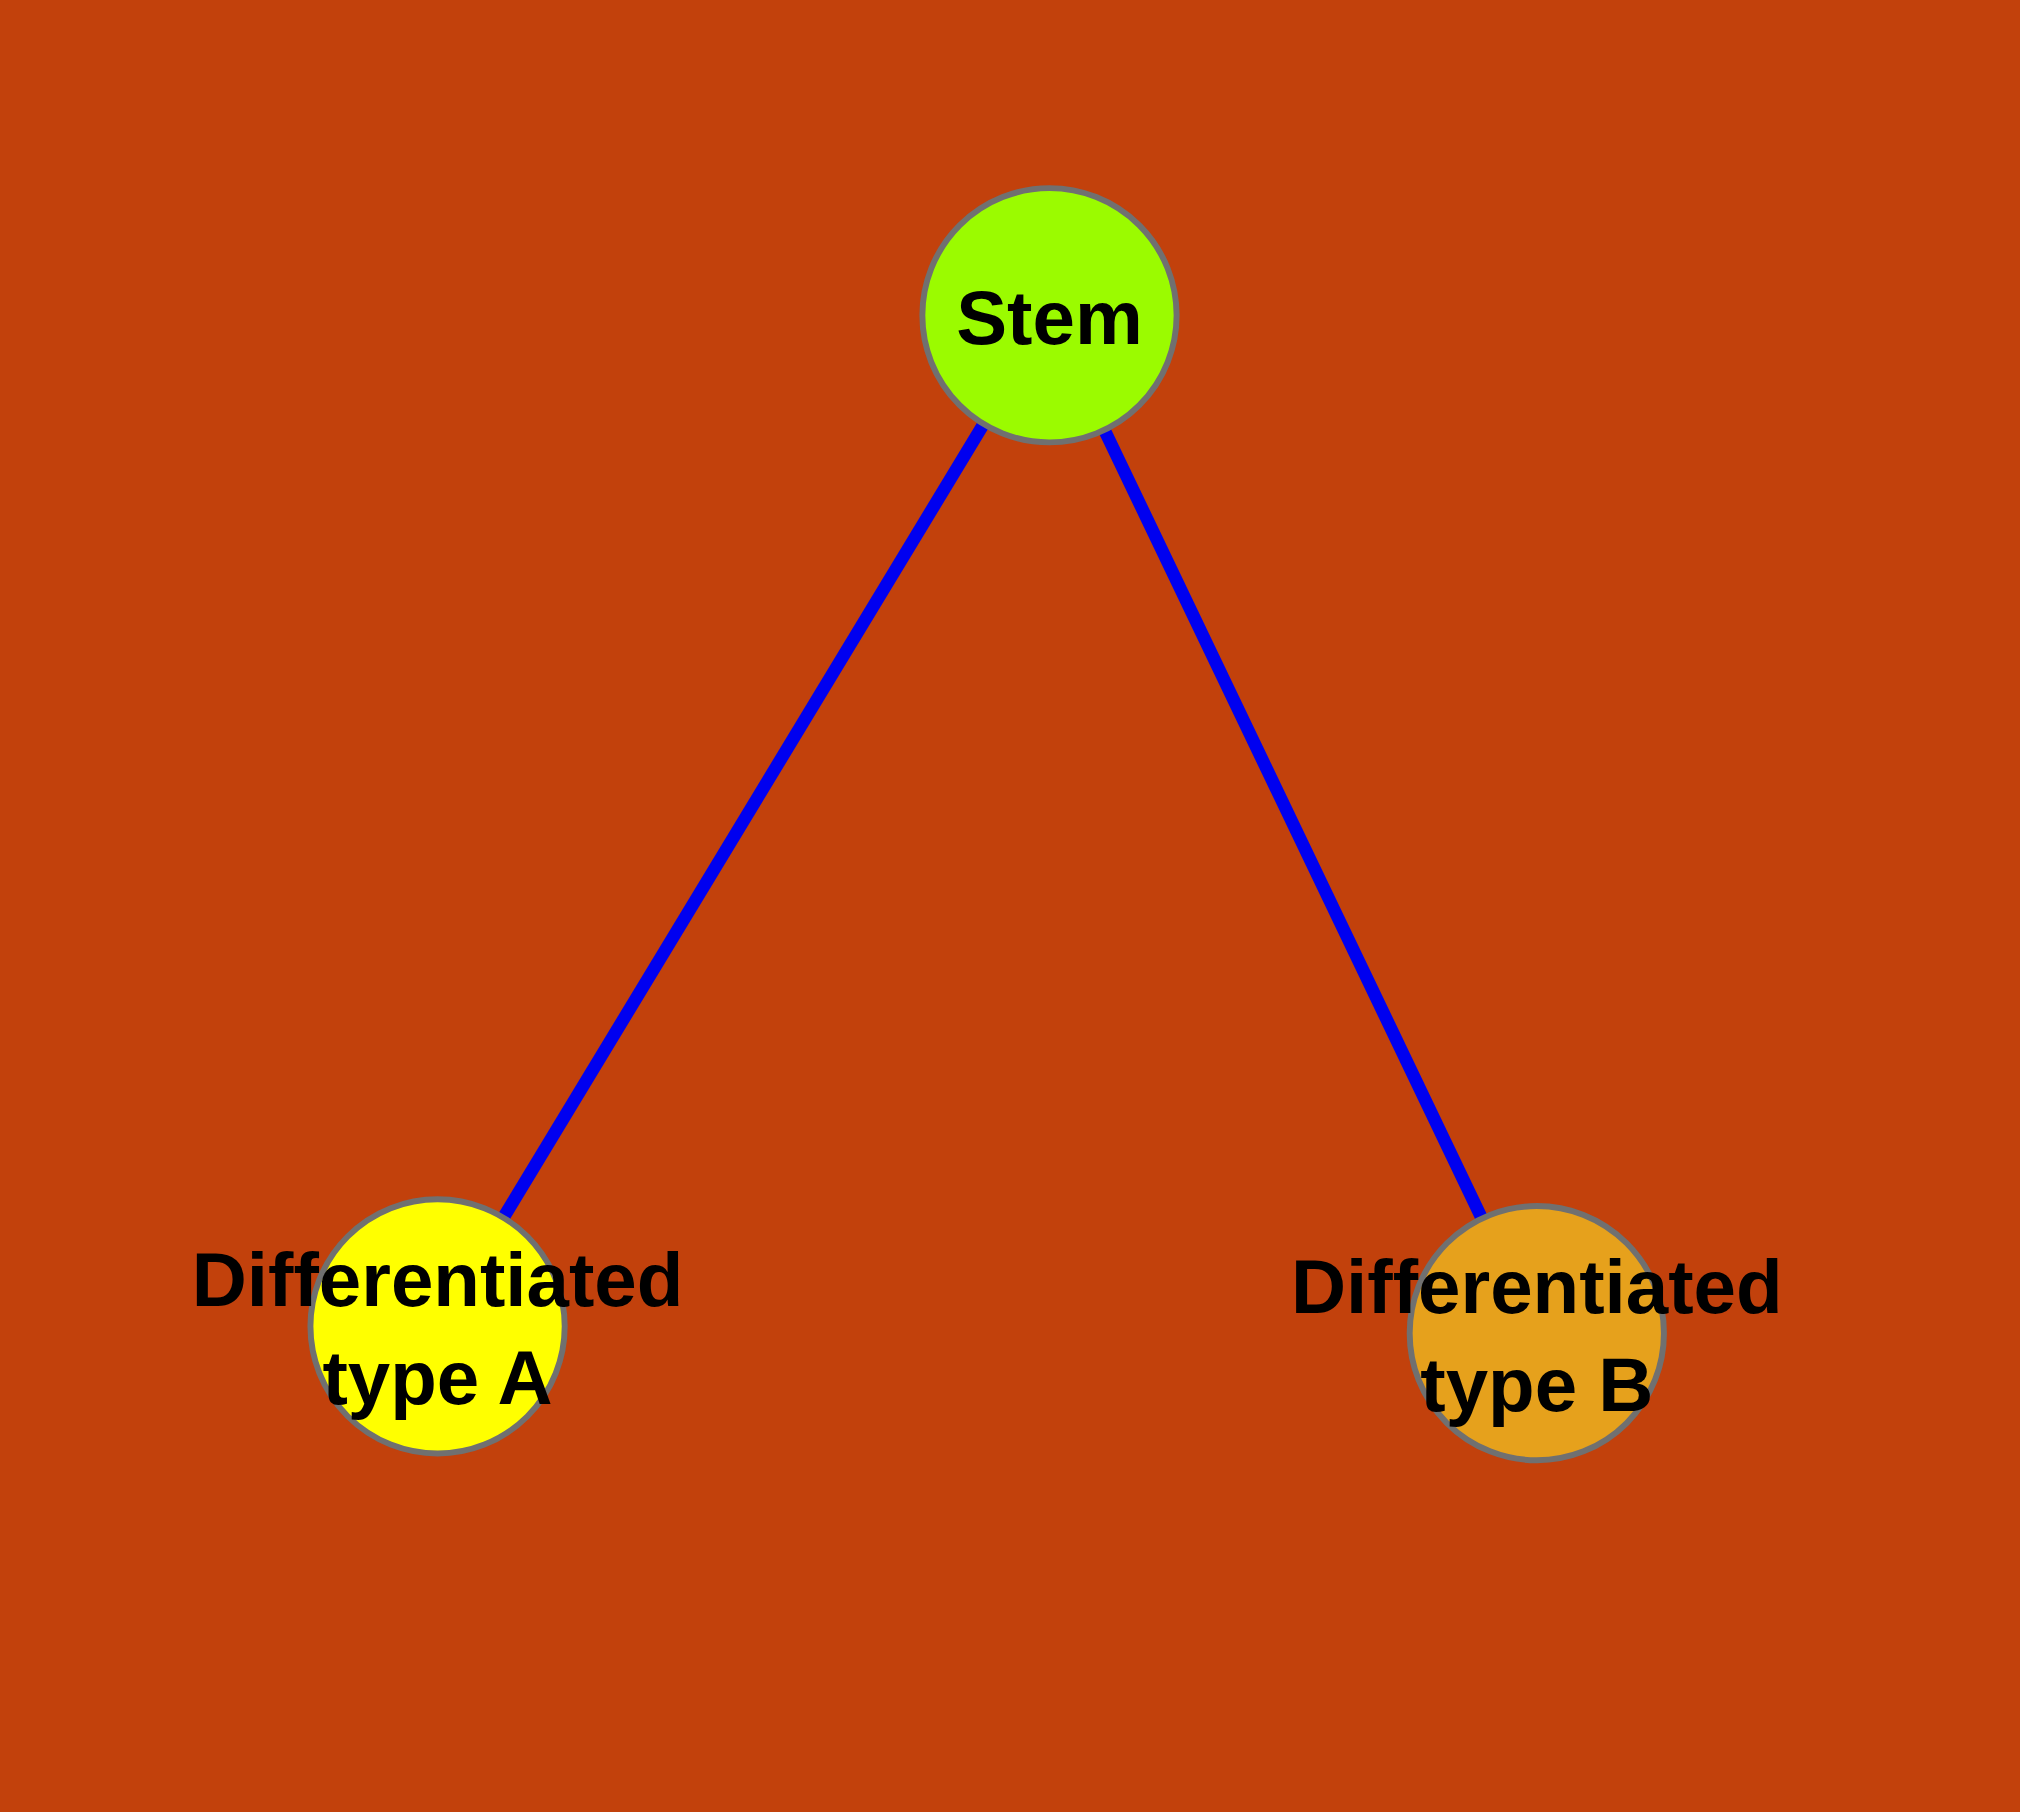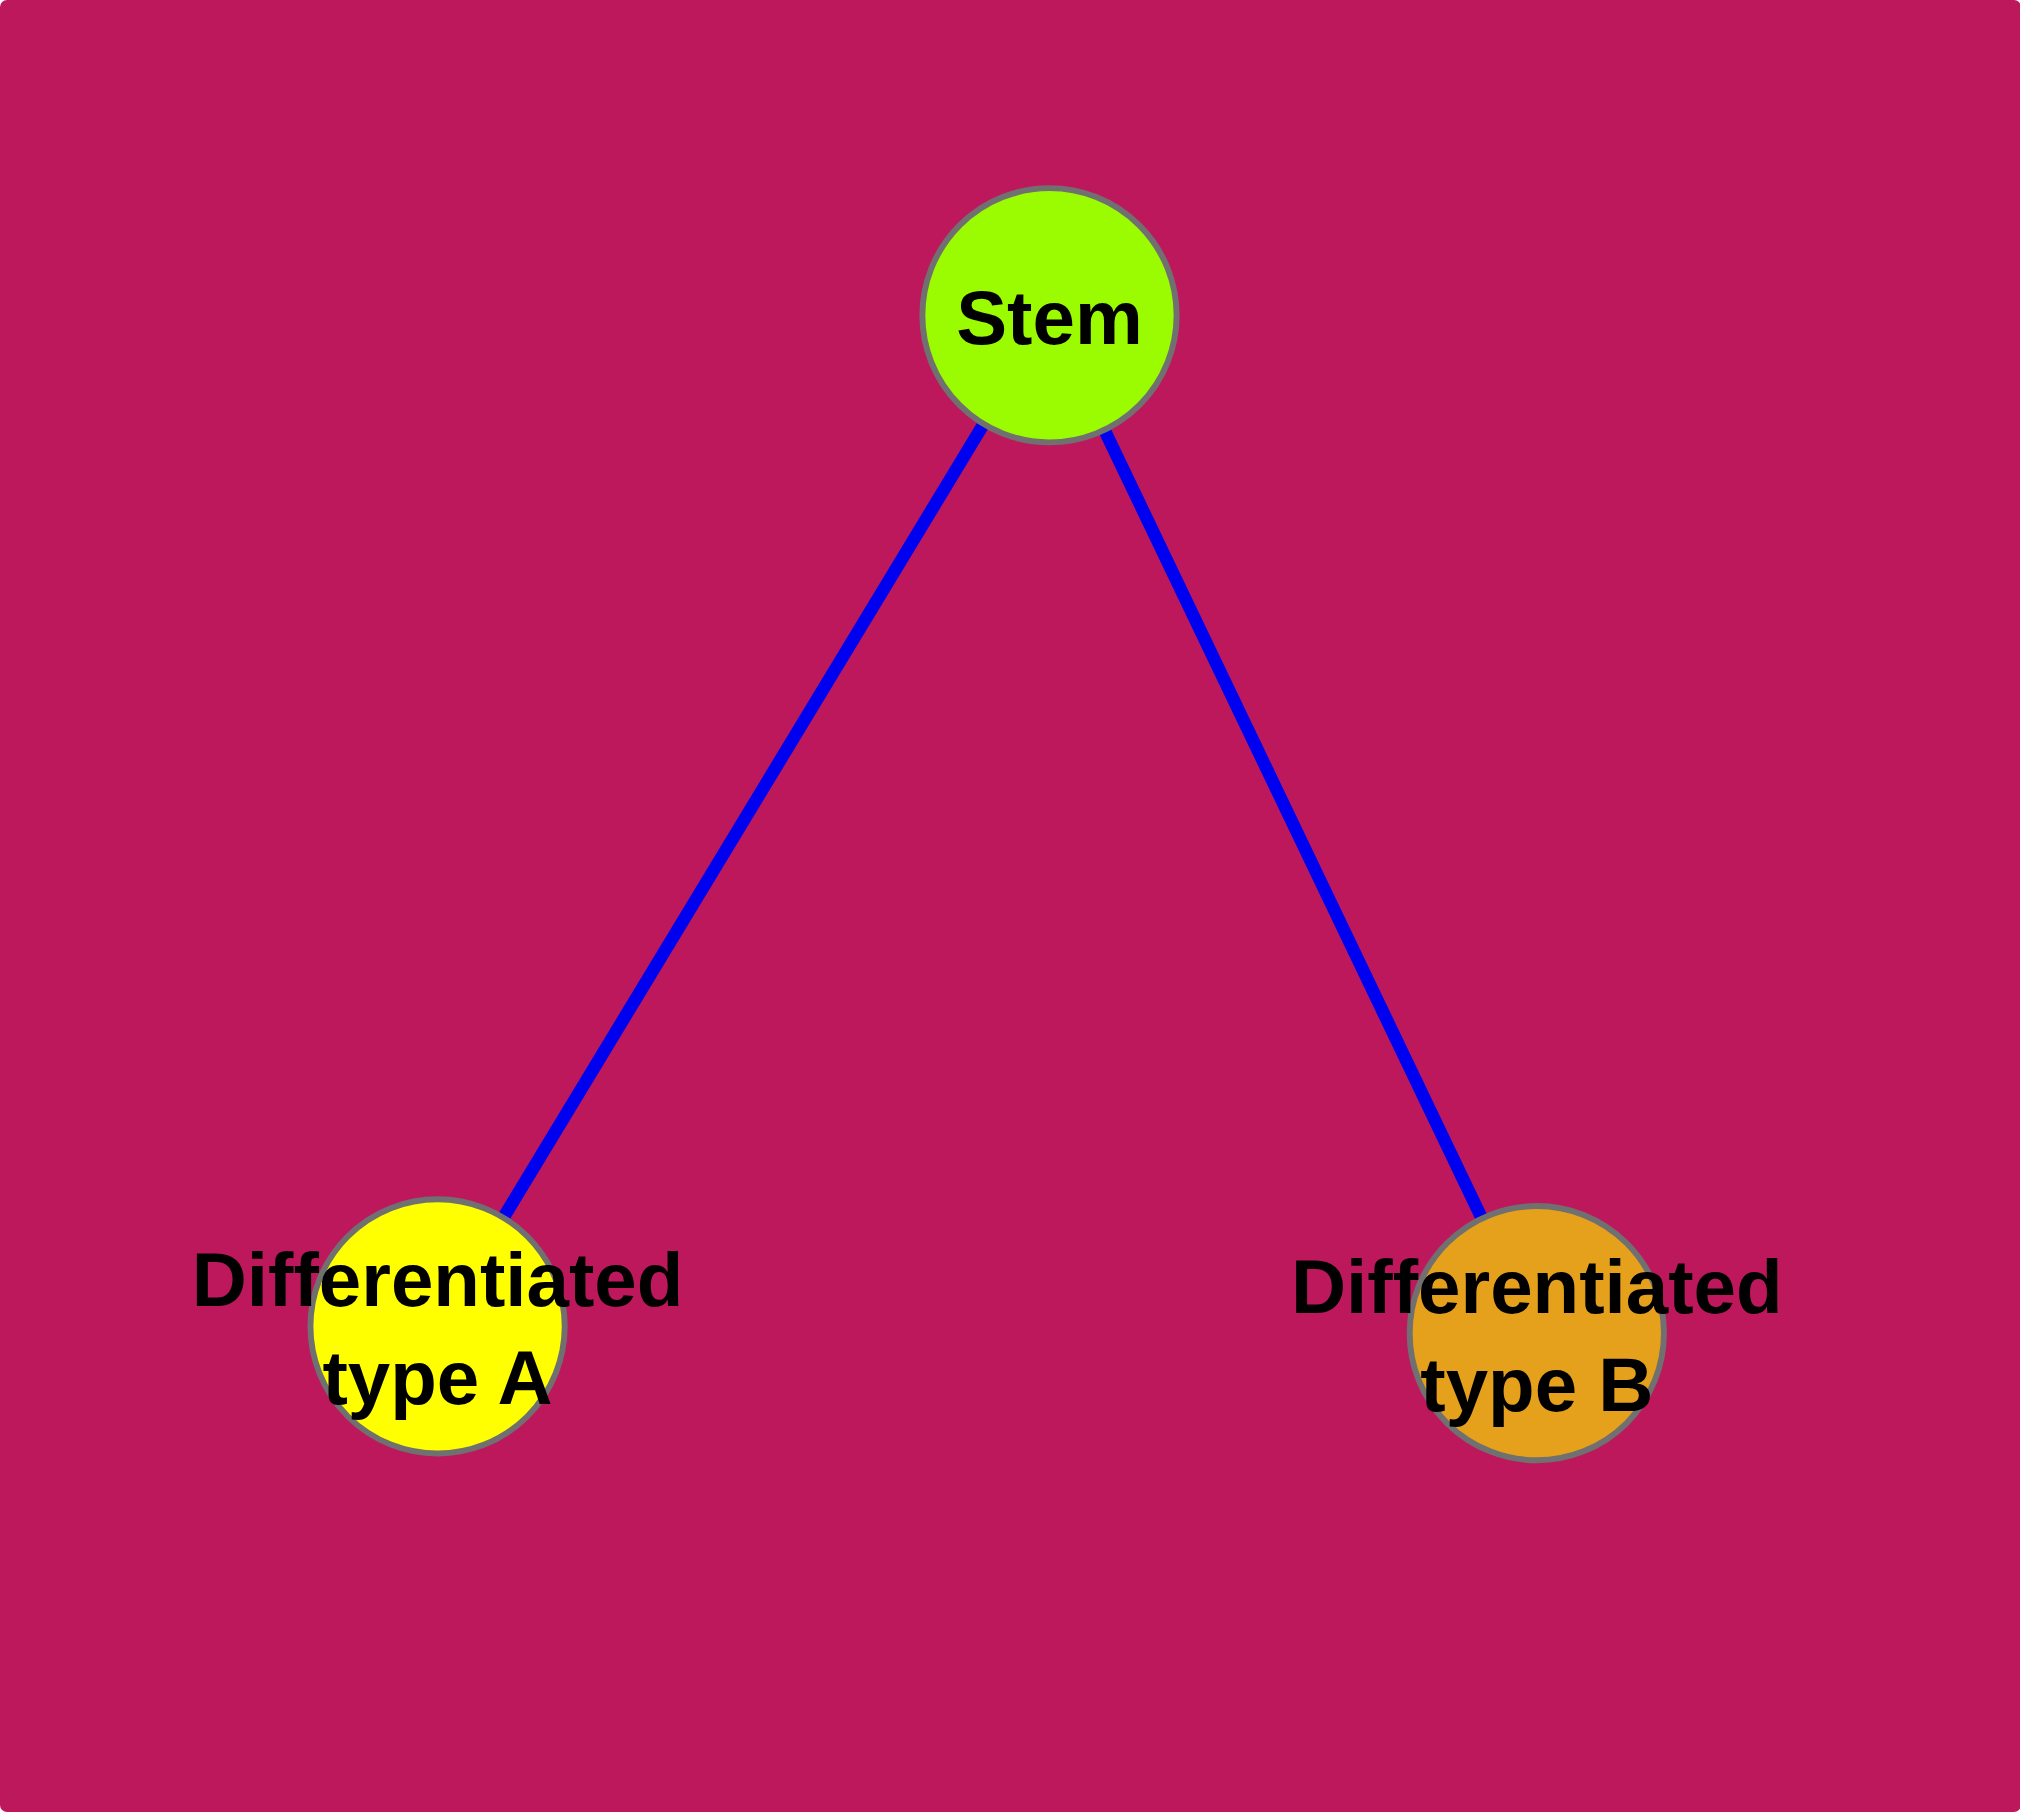--- a/index.html
+++ b/index.html
@@ -32,21 +32,21 @@
   }
   .node-label {
     font-family: "Liberation Sans", sans-serif;
     font-weight: 700;
     font-size: 90px;
   }
 </style>
 </head>
 <body>
 
-<div id="stage" style="background: #be185d; border-radius: 7px;">
+<div id="stage" style="background: #c2410c;">
   <svg id="graph-svg" xmlns="http://www.w3.org/2000/svg" preserveAspectRatio="xMidYMid meet" viewBox="0 0 2384 2138">
     <g id="edges-layer">
         <line x1="1160.3" y1="500.3" x2="593.7" y2="1436.7" stroke="#0000F0" class="edge"></line>
         <line x1="1302.8" y1="507.3" x2="1748.2" y2="1437.7" stroke="#0000F0" class="edge"></line>
       </g>
     <g id="nodes-layer">
         <g>
           <circle cx="1238" cy="372" r="150" fill="#9BFB00" stroke="#707070" class="node-circle"></circle>
           <text class="node-label" text-anchor="middle" fill="#000000"><tspan x="1238" y="406">Stem</tspan></text>
         </g>

